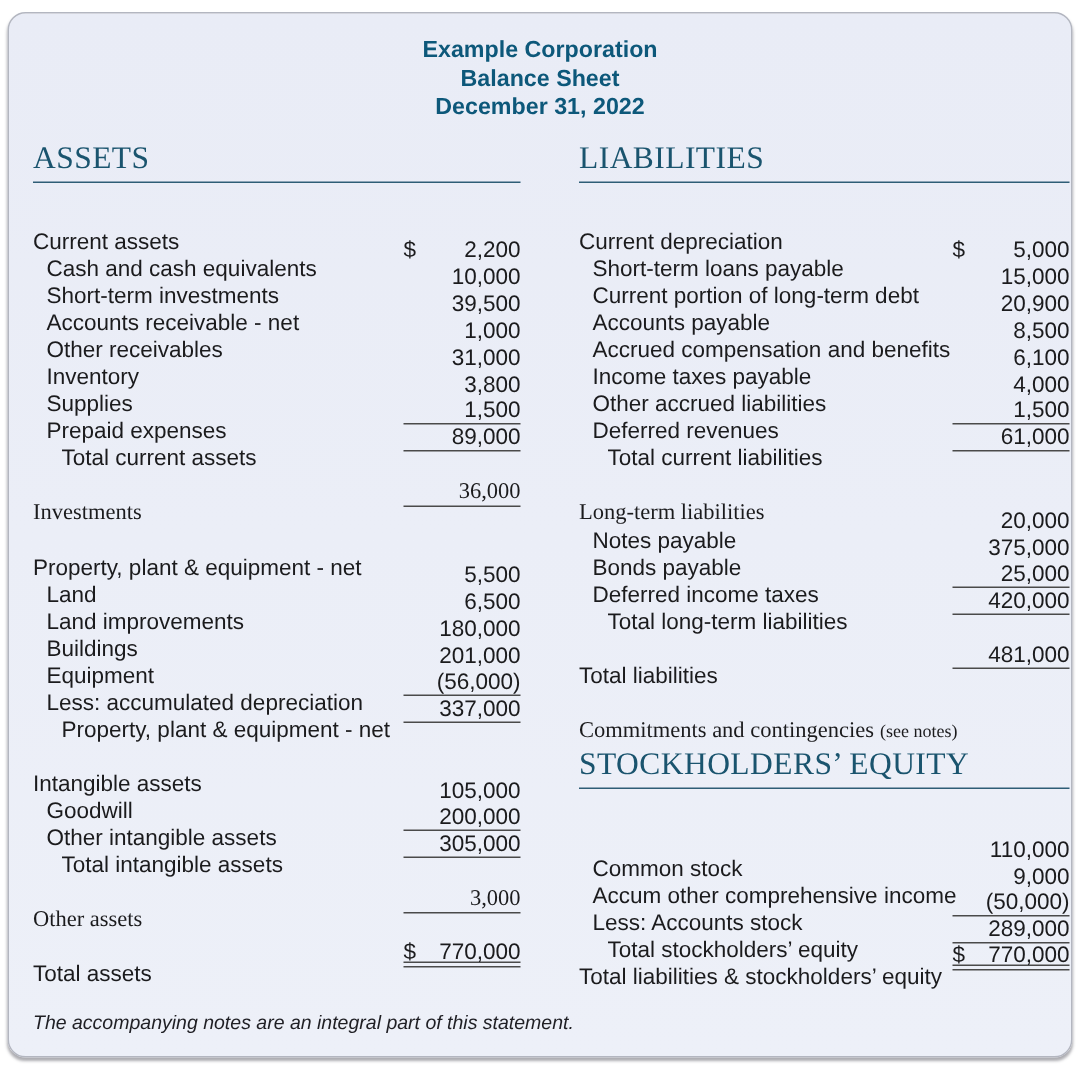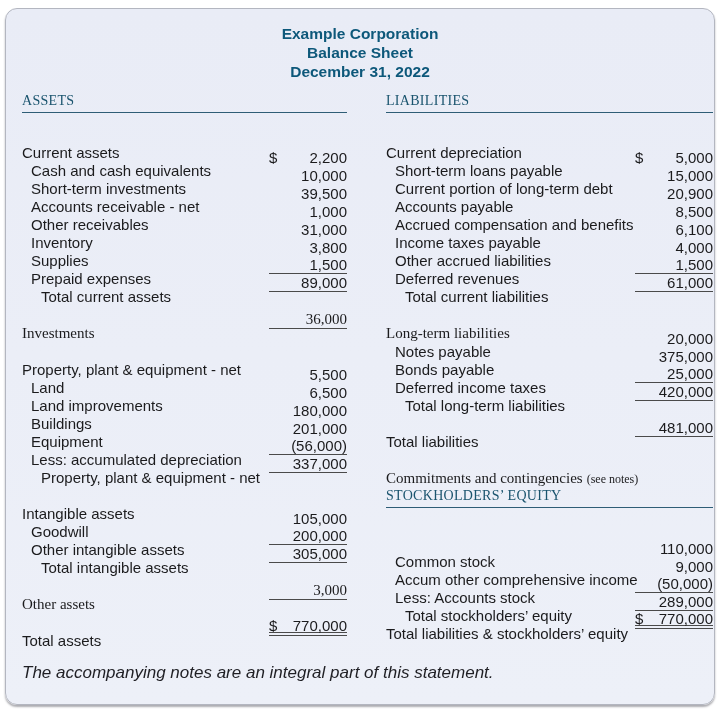--- a/index.html
+++ b/index.html
@@ -14,37 +14,37 @@
     overflow: hidden;
   }
   .title-block { text-align: center; padding-top: 15px; }
   .title-block div { font-weight: bold; font-size: 15.5px; line-height: 19px; color: #0d587a; }
   .cols { display: flex; margin-top: 12px; padding: 0 13px 0 16px; }
   .col-left  { width: 325px; flex: none; }
   .col-gap   { width: 39px;  flex: none; }
   .col-right { width: 327px; flex: none; }
   .col-heading {
     font-family: "Liberation Serif", serif;
-    font-size: 14px; letter-spacing: 0.3px;
+    font-size: 21px; letter-spacing: 0.3px;
     color: #1a546e;
     border-bottom: 1.5px solid #2e5d76;
     padding-bottom: 3px; margin-bottom: 17px;
   }
   .col-heading.equity { margin-top: 14px; margin-bottom: 31px; }
   .row { display: flex; align-items: stretch; height: 18px; font-size: 15px; color: #1b1b1d; }
   .lbl { align-self: center; white-space: nowrap; flex: 1 1 auto; min-width: 0; margin-top: 27px; }
   .i1 { padding-left: 9px; }
   .i2 { padding-left: 19px; }
   .amt { margin-left: auto; flex: none; width: 78px; display: flex; justify-content: space-between; align-items: center; }
   .u1 { border-bottom: 1.5px solid #4a4a4a; }
   .u2 { border-bottom: 4px double #4a4a4a; }
   .mt18 { margin-top: 18px; }
   .mt19 { margin-top: 19px; font-family: Liberation Serif, serif; }
   .small { font-size: 12px; margin-left: 4px; }
-  .footnote { font-style: italic; font-size: 17px; color: #1f1f24; margin: 27px 0 0 16px; }
+  .footnote { font-style: italic; font-size: 13px; color: #1f1f24; margin: 27px 0 0 16px; }
 </style>
 </head>
 <body>
 
 <div class="card">
 
   <div class="title-block">
     <div>Example Corporation</div>
     <div>Balance Sheet</div>
     <div>December 31, 2022</div>

